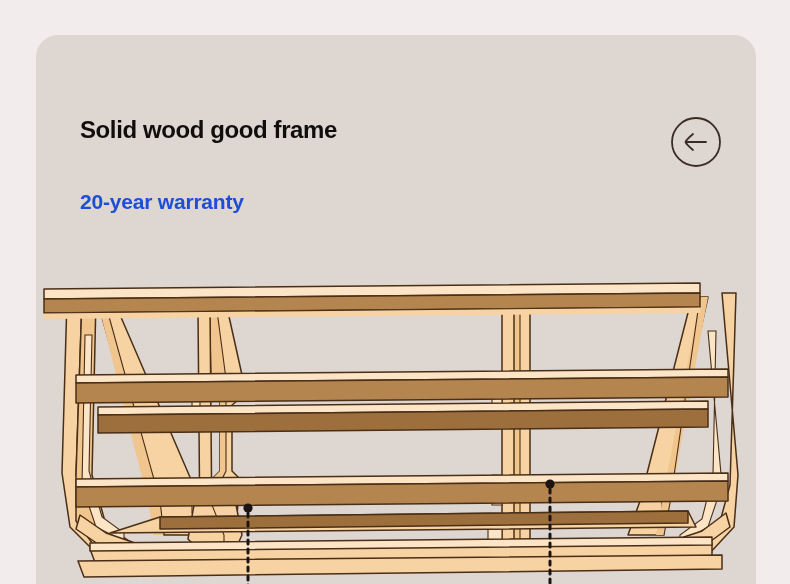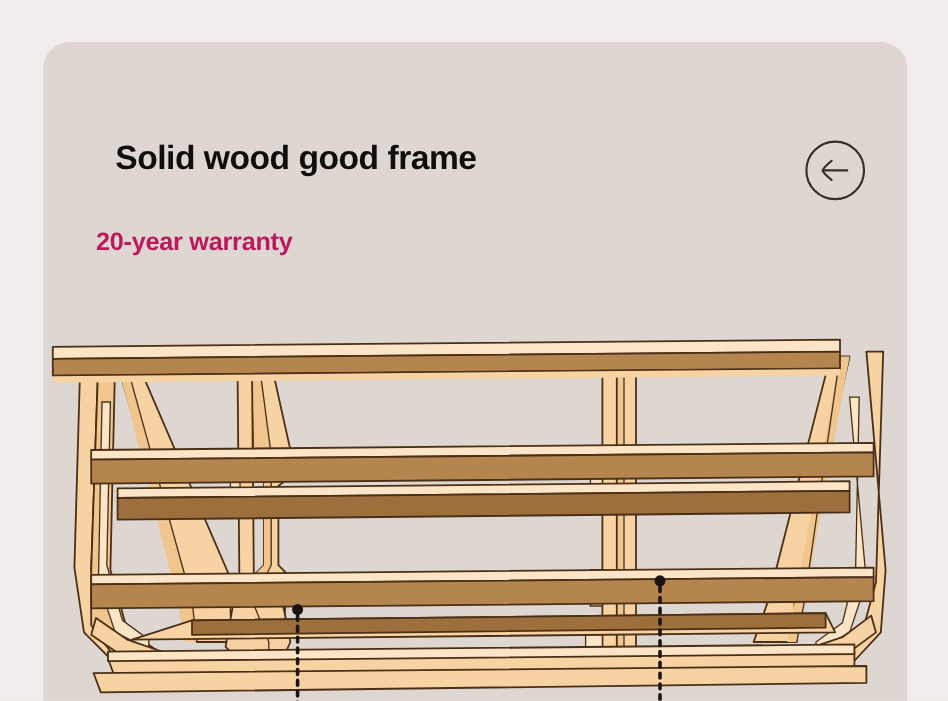--- a/index.html
+++ b/index.html
@@ -19,34 +19,34 @@
     left:36px; top:35px;
     width:720px; height:600px;           
     background:#ddd6d1;
     border-radius:22px;
     overflow:hidden;
   }
 
   
   .headline {
     position:absolute;
-    left:60px; top:81px;
-    font-size:28px;
+    left:44px; top:81px;
+    font-size:24px;
     font-weight:700;
     letter-spacing:-0.4px;
     color:#100d0c;
     white-space:nowrap;
   }
   .subhead {
     position:absolute;
     left:44px; top:155px;
     font-size:21px;
     font-weight:700;
     letter-spacing:-0.2px;
-    color:#be185d;
+    color:#1d4ed8;
     white-space:nowrap;
   }
 
   
   .back-btn {
     position:absolute;
     left:634px; top:81px;
     width:52px; height:52px;
     cursor:pointer;
   }

